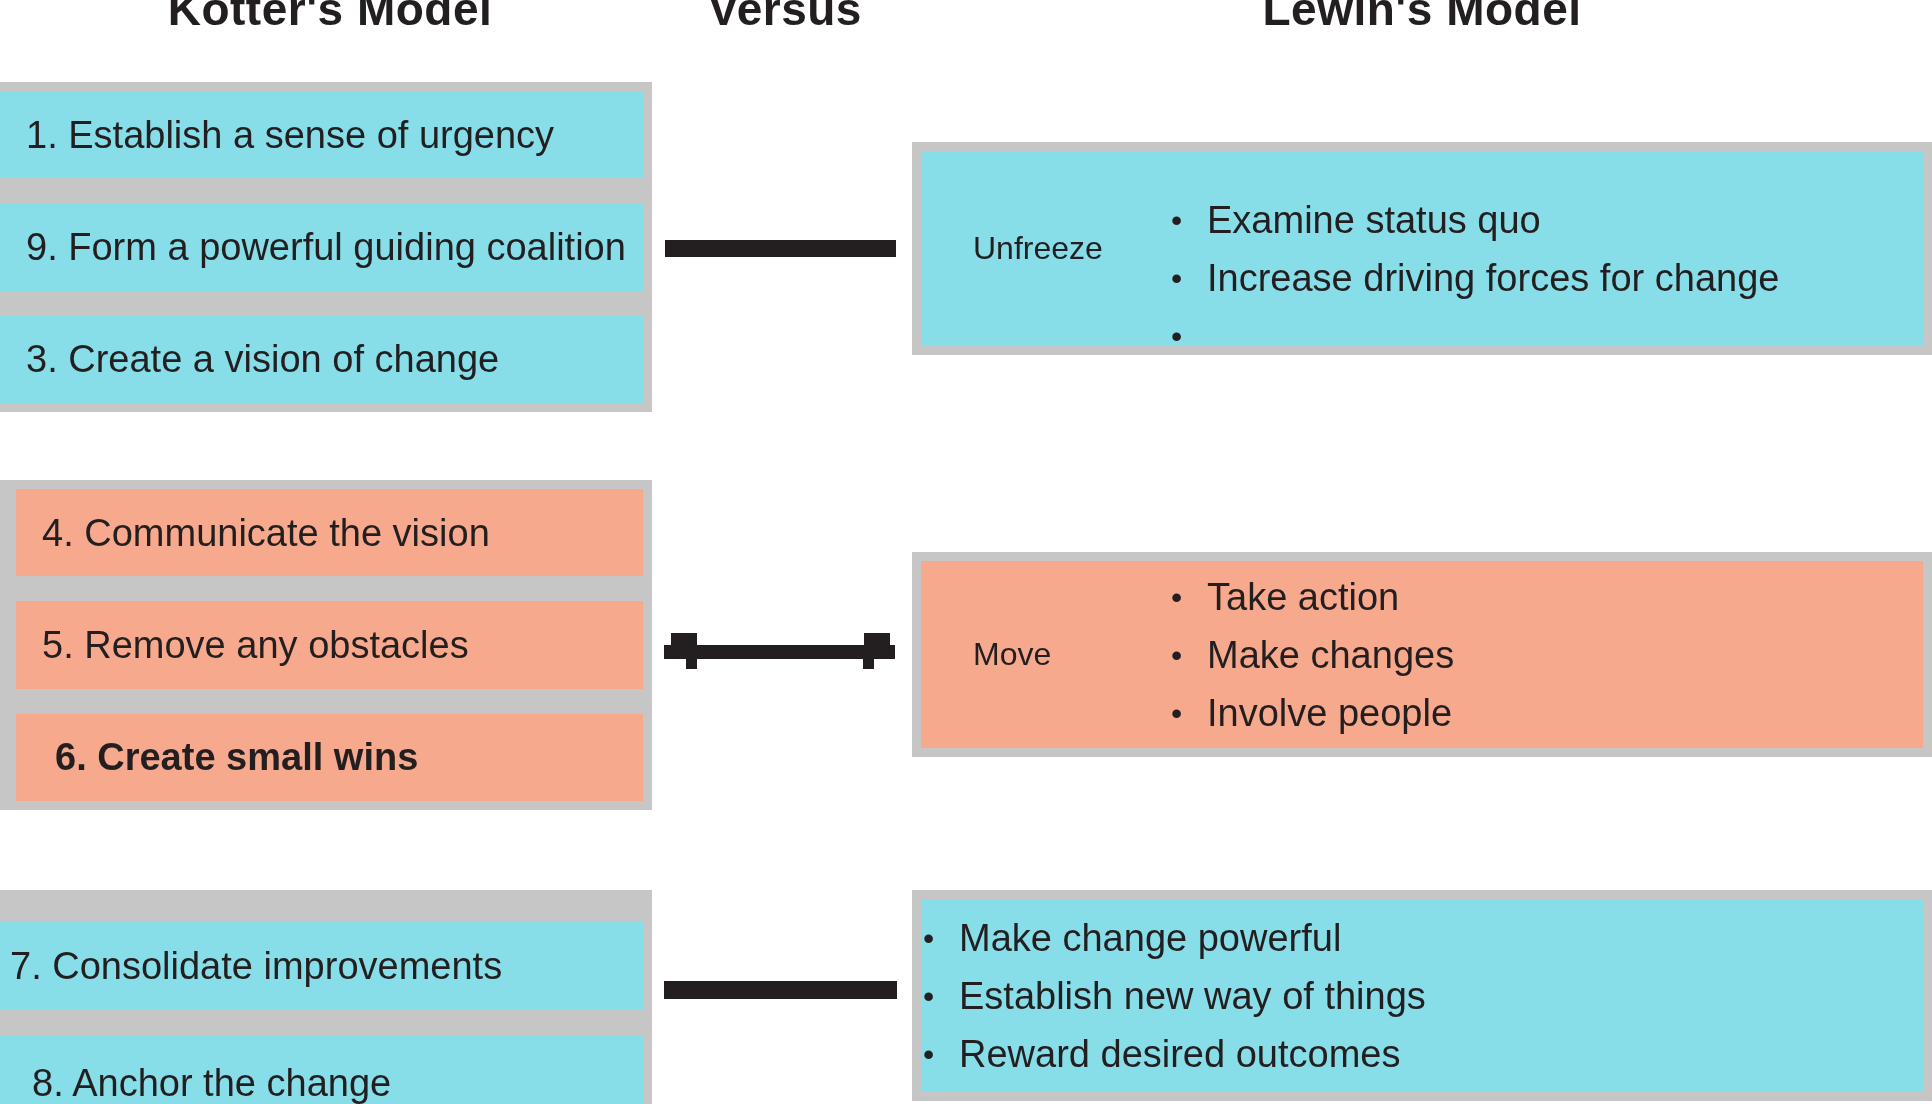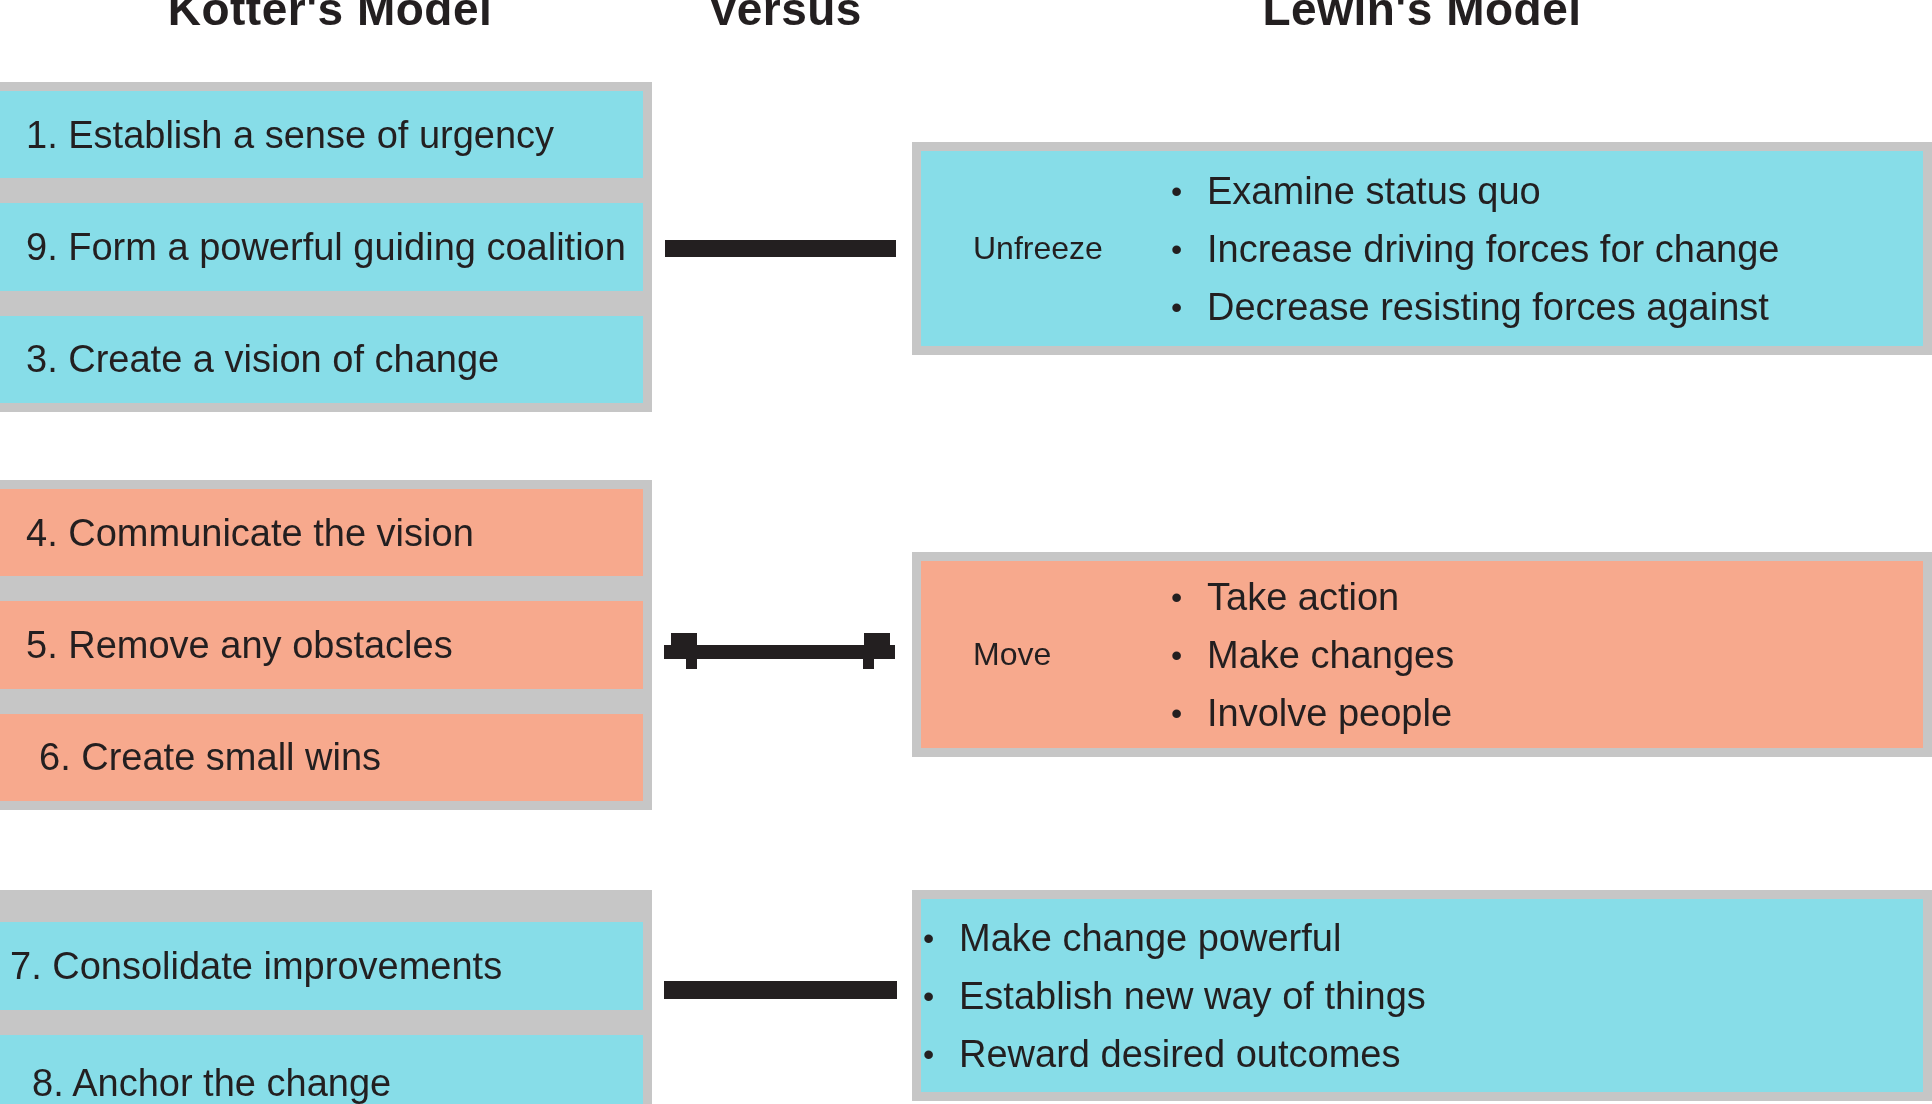--- a/index.html
+++ b/index.html
@@ -34,38 +34,38 @@
     left: 0;
     width: 652px;
     box-sizing: border-box;
     background: var(--gray_border, #C6C6C6);
     padding: 9px 9px 9px 0;
     display: flex;
     flex-direction: column;
     gap: 25px;
   }
   .g1 { top: 82px;  height: 330px; }
-  .g2 { top: 480px; height: 330px; }
+  .g2 { top: 480px; height: 330px; padding-left: 16px; }
   .g3 { top: 890px; height: 240px; padding-bottom: 0; }
   .krow {
     flex: 1 1 0;
     display: flex;
     align-items: center;
     overflow: hidden;
   }
   .g3 .krow:nth-child(1) { flex: 0 0 88px; margin-top: 23px; }
   .g3 .krow:nth-child(2) { flex: 1 1 auto; }
   .ktxt {
     font-size: 38px;
     line-height: 46px;
     padding-left: 104px;
     text-indent: -78px;
     padding-right: 4px;
   }
-  .g2 .krow:nth-child(3) .ktxt { padding-left: 117px; }  
+  .g2 .krow:nth-child(3) .ktxt { padding-left: 117px; font-weight: bold; }  
   .g3 .krow:nth-child(1) .ktxt { padding-left: 88px; }   
   .g3 .krow:nth-child(2) .ktxt { padding-left: 110px; }  
 
   .cyan   { background: var(--cyan, #87DDE8); }
   .salmon { background: var(--salmon, #F7A98D); }
 
   
   .cbar { position: absolute; background: var(--ink, #231F20); }
   .bar1 { left: 665px; top: 240px; width: 231px; height: 17px; }
   .bar2 { left: 664px; top: 645px; width: 231px; height: 14px; }
@@ -165,21 +165,21 @@
   <div class="cbar tick-up-r"></div>
   <div class="cbar tick-down-r"></div>
   <div class="cbar bar3"></div>
 
   <div class="stage s1">
     <div class="sinner cyan">
       <div class="slabel">Unfreeze</div>
       <ul class="sbullets">
         <li><span class="dot">•</span><span>Examine status quo</span></li>
         <li><span class="dot">•</span><span>Increase driving forces for change</span></li>
-        <li><span class="dot">•</span><span>Decrease resisting forces against</span></li>
+        <li><span class="dot">•</span></li>
       </ul>
     </div>
   </div>
 
   <div class="stage s2">
     <div class="sinner salmon">
       <div class="slabel">Move</div>
       <ul class="sbullets">
         <li><span class="dot">•</span><span>Take action</span></li>
         <li><span class="dot">•</span><span>Make changes</span></li>

